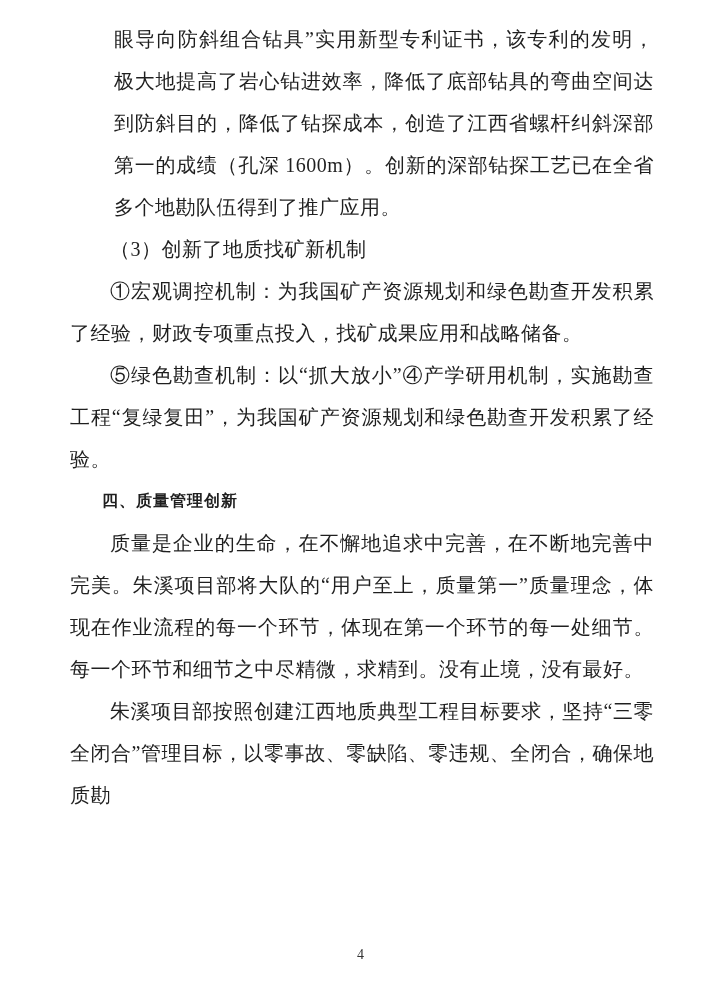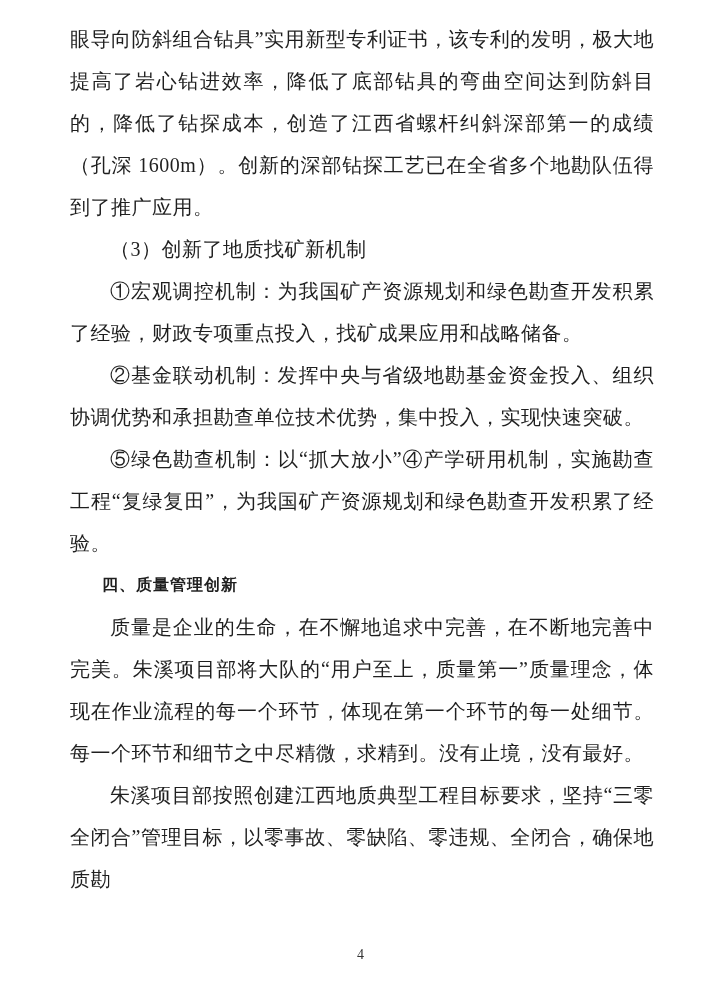--- a/index.html
+++ b/index.html
@@ -27,20 +27,21 @@
     text-justify: inter-character;
     letter-spacing: 0.5px;
   }
   .content p {
     margin: 0;
     padding: 0;
     text-indent: 2em;
   }
   .content p.no-indent {
     text-indent: 0;
+    margin-left: 44px;
   }
   .content p.heading {
     font-family: "Liberation Sans", "DejaVu Sans", sans-serif;
     font-weight: bold;
     font-size: 16px;
     letter-spacing: 1px;
   }
   .page-footer {
     position: absolute;
     left: 0;
@@ -53,21 +54,20 @@
   }
 </style>
 </head>
 <body>
 
 <div class="page">
   <div class="content">
     <p class="no-indent">眼导向防斜组合钻具”实用新型专利证书，该专利的发明，极大地提高了岩心钻进效率，降低了底部钻具的弯曲空间达到防斜目的，降低了钻探成本，创造了江西省螺杆纠斜深部第一的成绩（孔深 1600m）。创新的深部钻探工艺已在全省多个地勘队伍得到了推广应用。</p>
     <p>（3）创新了地质找矿新机制</p>
     <p>①宏观调控机制：为我国矿产资源规划和绿色勘查开发积累了经验，财政专项重点投入，找矿成果应用和战略储备。</p>
-    <p>②基金联动机制：发挥中央与省级地勘基金资金投入、组织协调优势和承担勘查单位技术优势，集中投入，实现快速突破。</p>
     <p>⑤绿色勘查机制：以“抓大放小”④产学研用机制，实施勘查工程“复绿复田”，为我国矿产资源规划和绿色勘查开发积累了经验。</p>
     <p class="heading">四、质量管理创新</p>
     <p>质量是企业的生命，在不懈地追求中完善，在不断地完善中完美。朱溪项目部将大队的“用户至上，质量第一”质量理念，体现在作业流程的每一个环节，体现在第一个环节的每一处细节。每一个环节和细节之中尽精微，求精到。没有止境，没有最好。</p>
     <p>朱溪项目部按照创建江西地质典型工程目标要求，坚持“三零全闭合”管理目标，以零事故、零缺陷、零违规、全闭合，确保地质勘</p>
   </div>
 
   <div class="page-footer">4</div>
 </div>
 
 </body></html>

